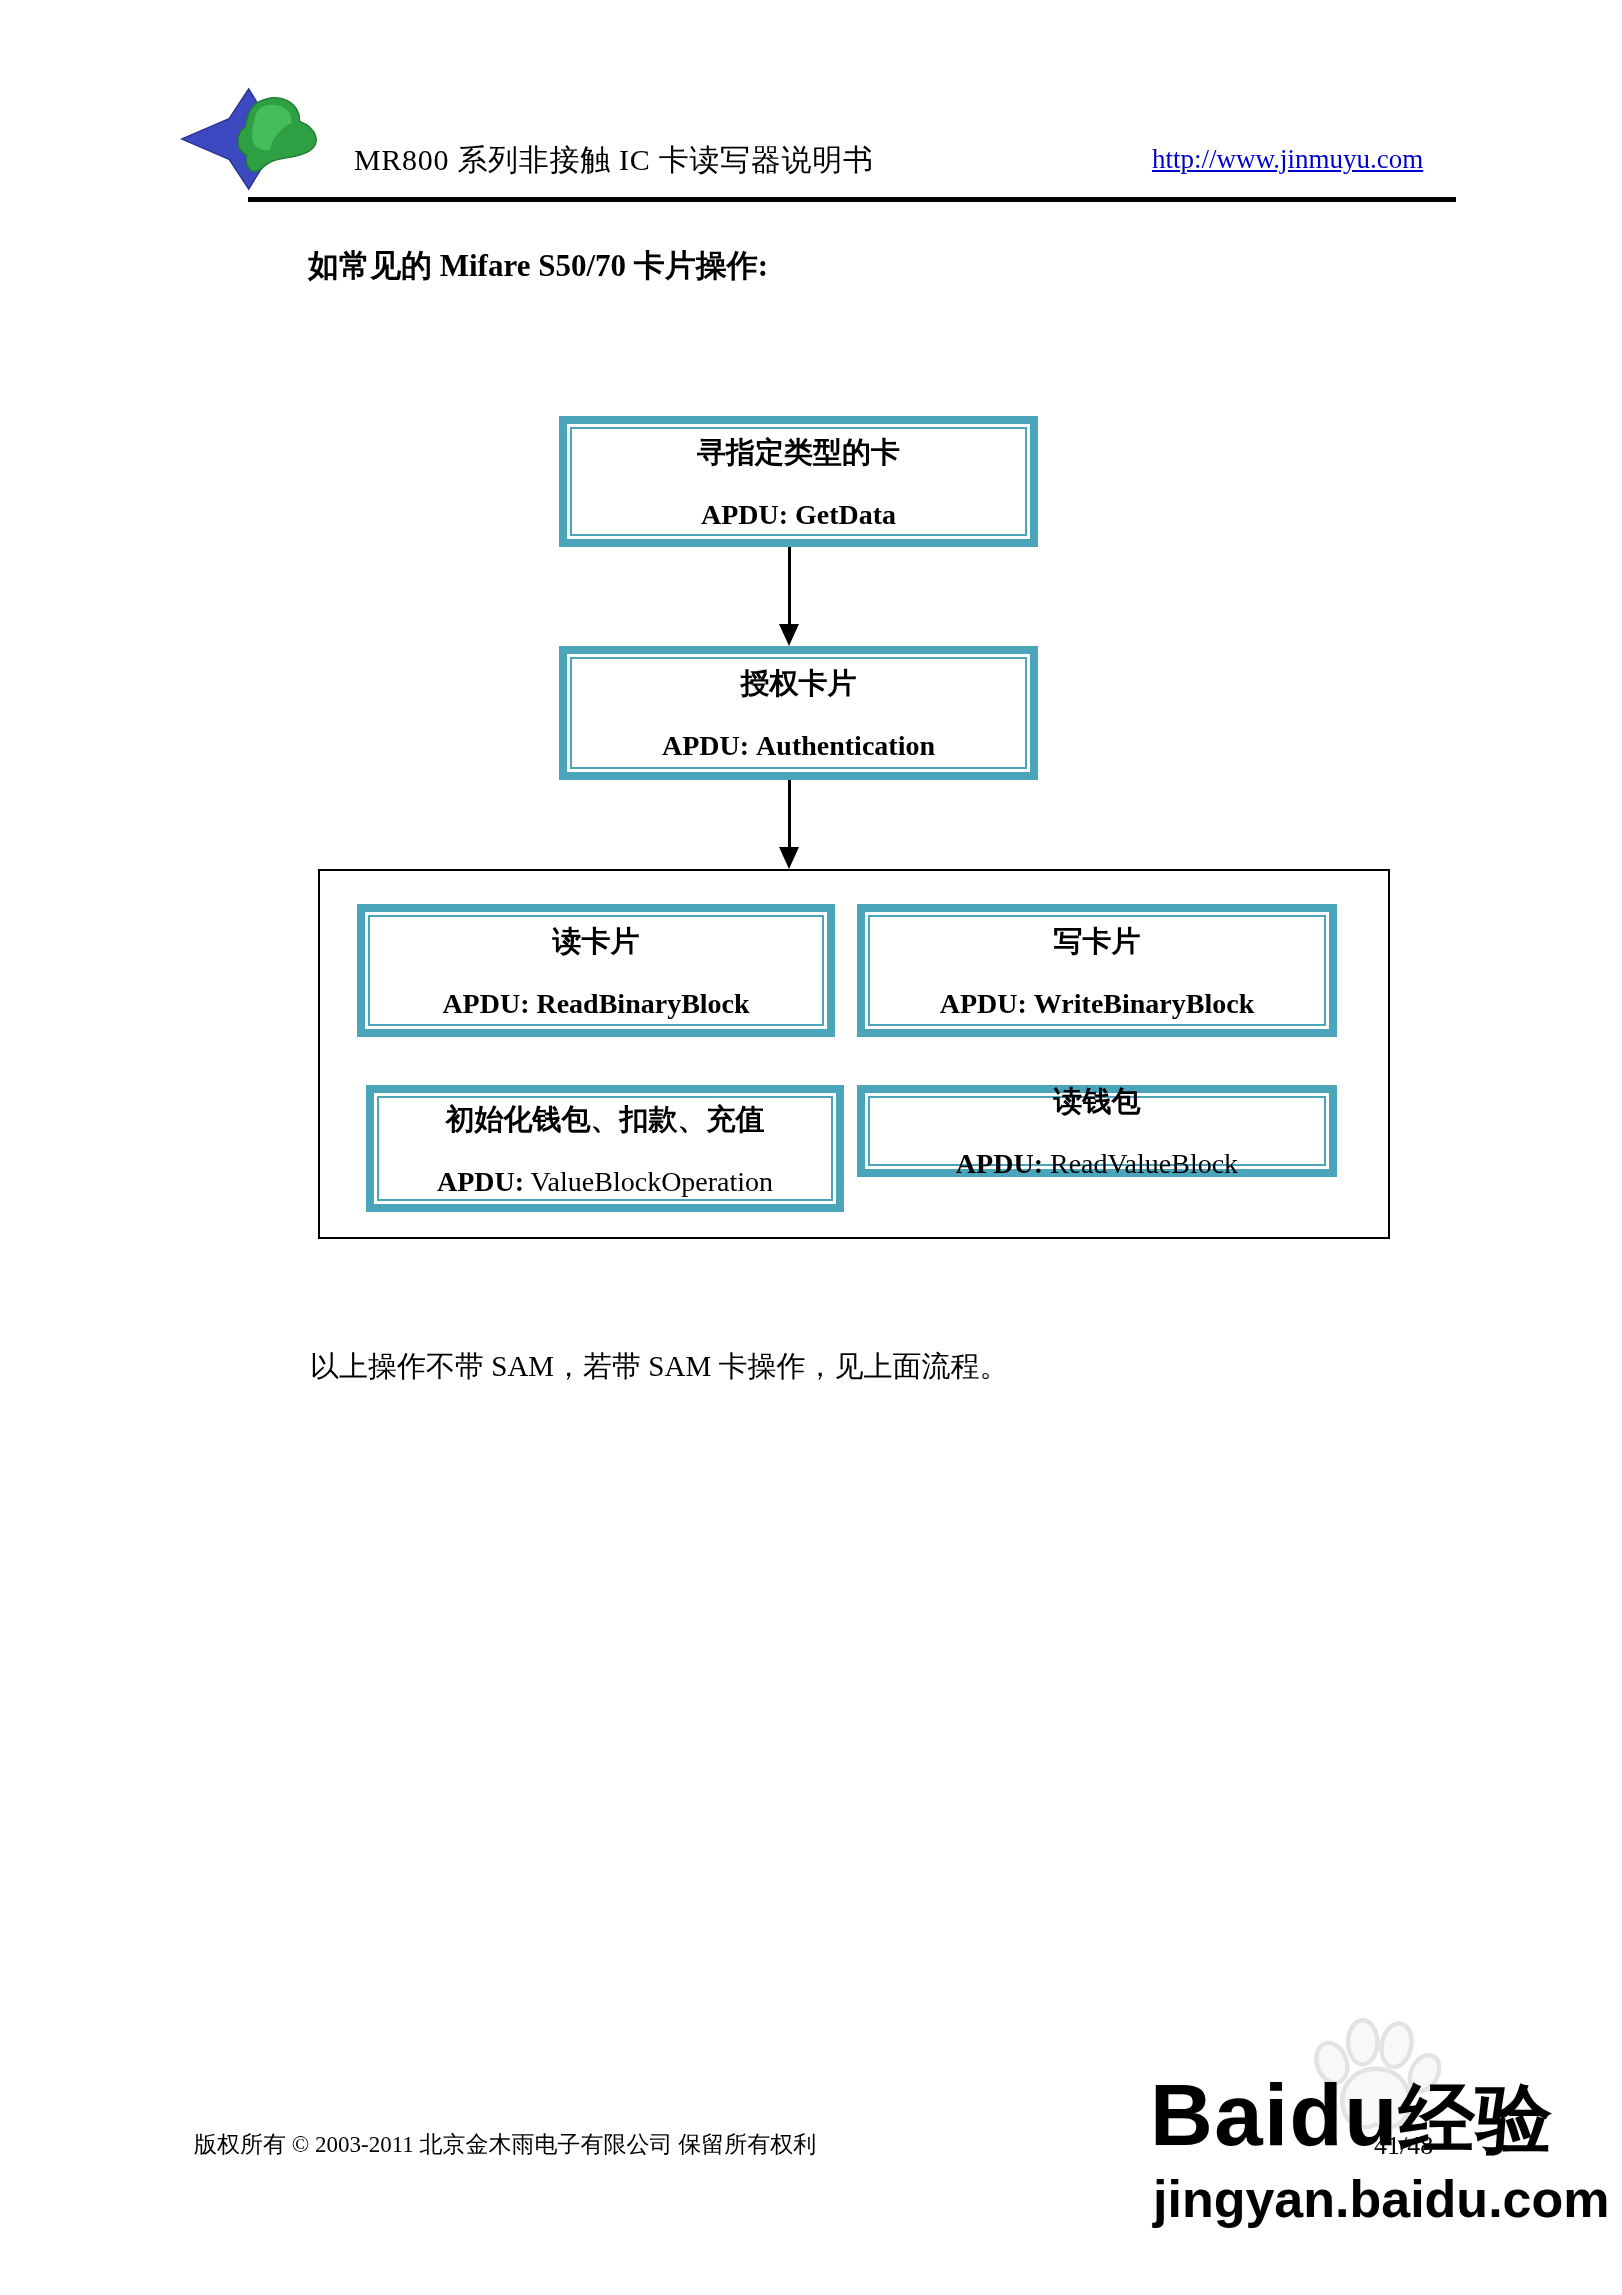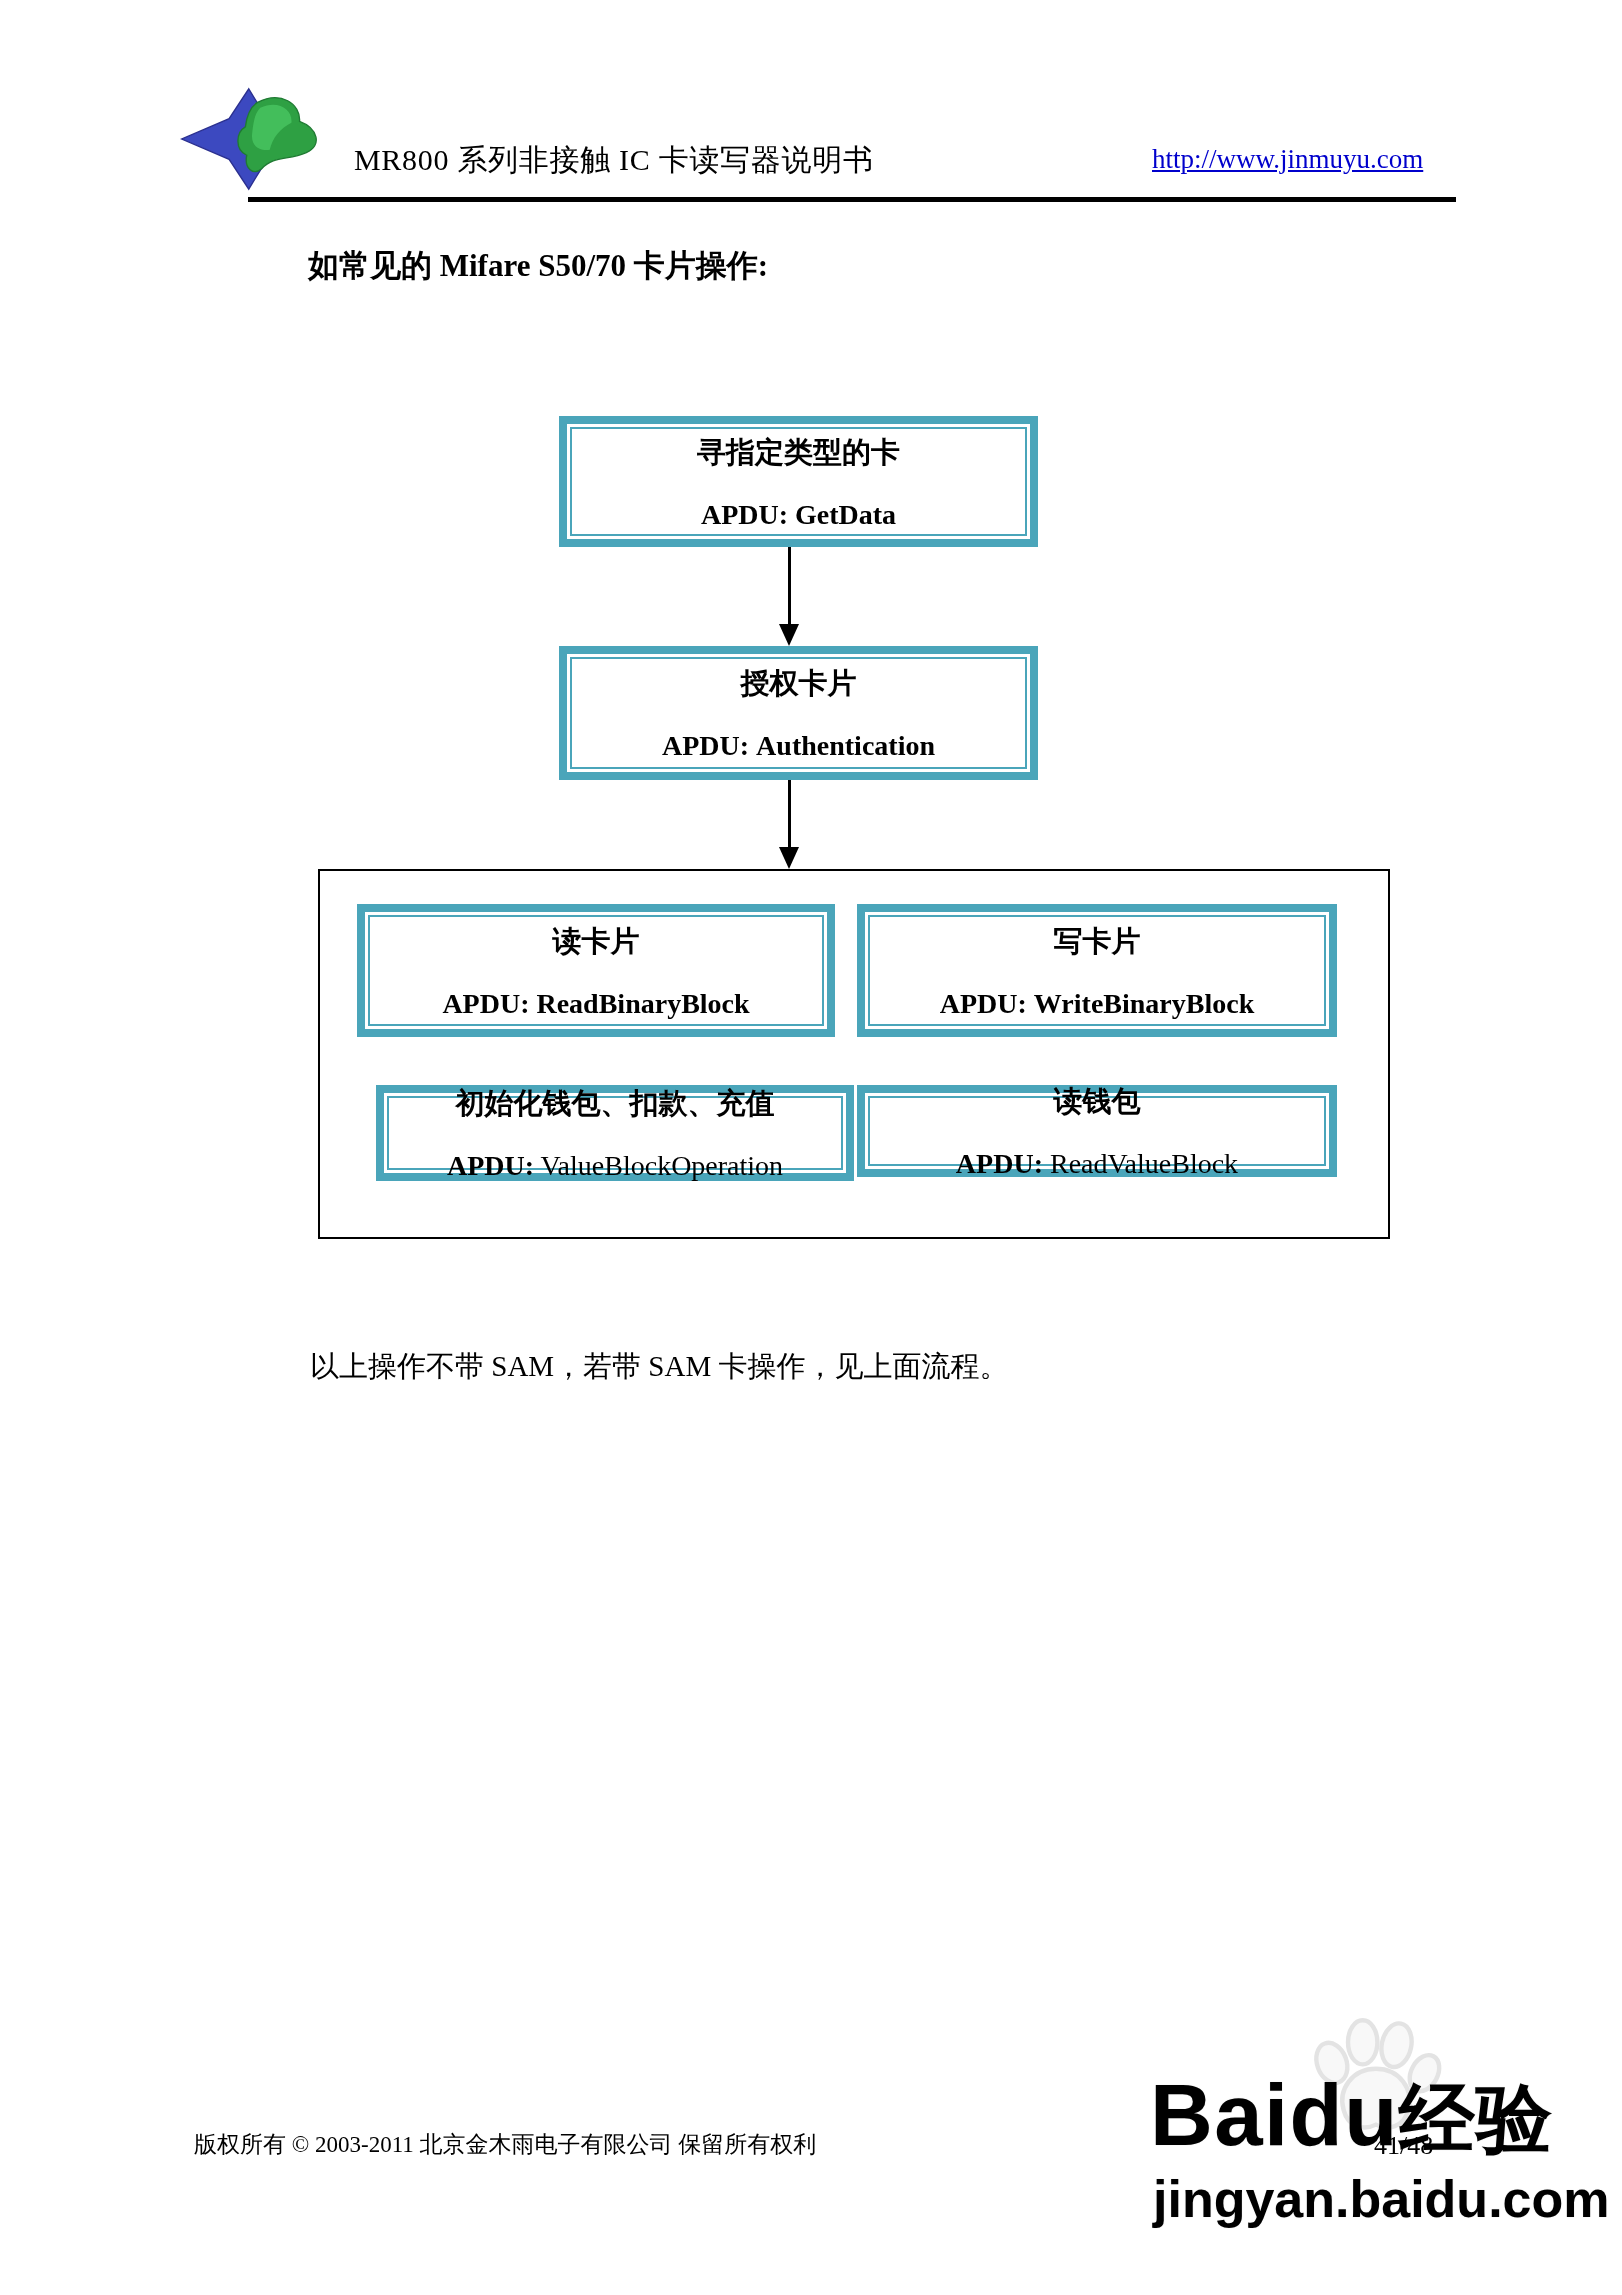--- a/index.html
+++ b/index.html
@@ -147,21 +147,21 @@
     </div>
   </div>
 
   <div class="tbox val-bold" style="left:857px; top:904px; width:480px; height:133px;">
     <div class="tbox-inner">
       <div class="line1">写卡片</div>
       <div class="line2"><span class="apdu-label">APDU:</span> <span class="apdu-value">WriteBinaryBlock</span></div>
     </div>
   </div>
 
-  <div class="tbox" style="left:376px; top:1085px; width:478px; height:96px;">
+  <div class="tbox" style="left:366px; top:1085px; width:478px; height:127px;">
     <div class="tbox-inner">
       <div class="line1">初始化钱包、扣款、充值</div>
       <div class="line2"><span class="apdu-label">APDU:</span> <span class="apdu-value">ValueBlockOperation</span></div>
     </div>
   </div>
 
   <div class="tbox" style="left:857px; top:1085px; width:480px; height:92px;">
     <div class="tbox-inner">
       <div class="line1">读钱包</div>
       <div class="line2"><span class="apdu-label">APDU:</span> <span class="apdu-value">ReadValueBlock</span></div>

